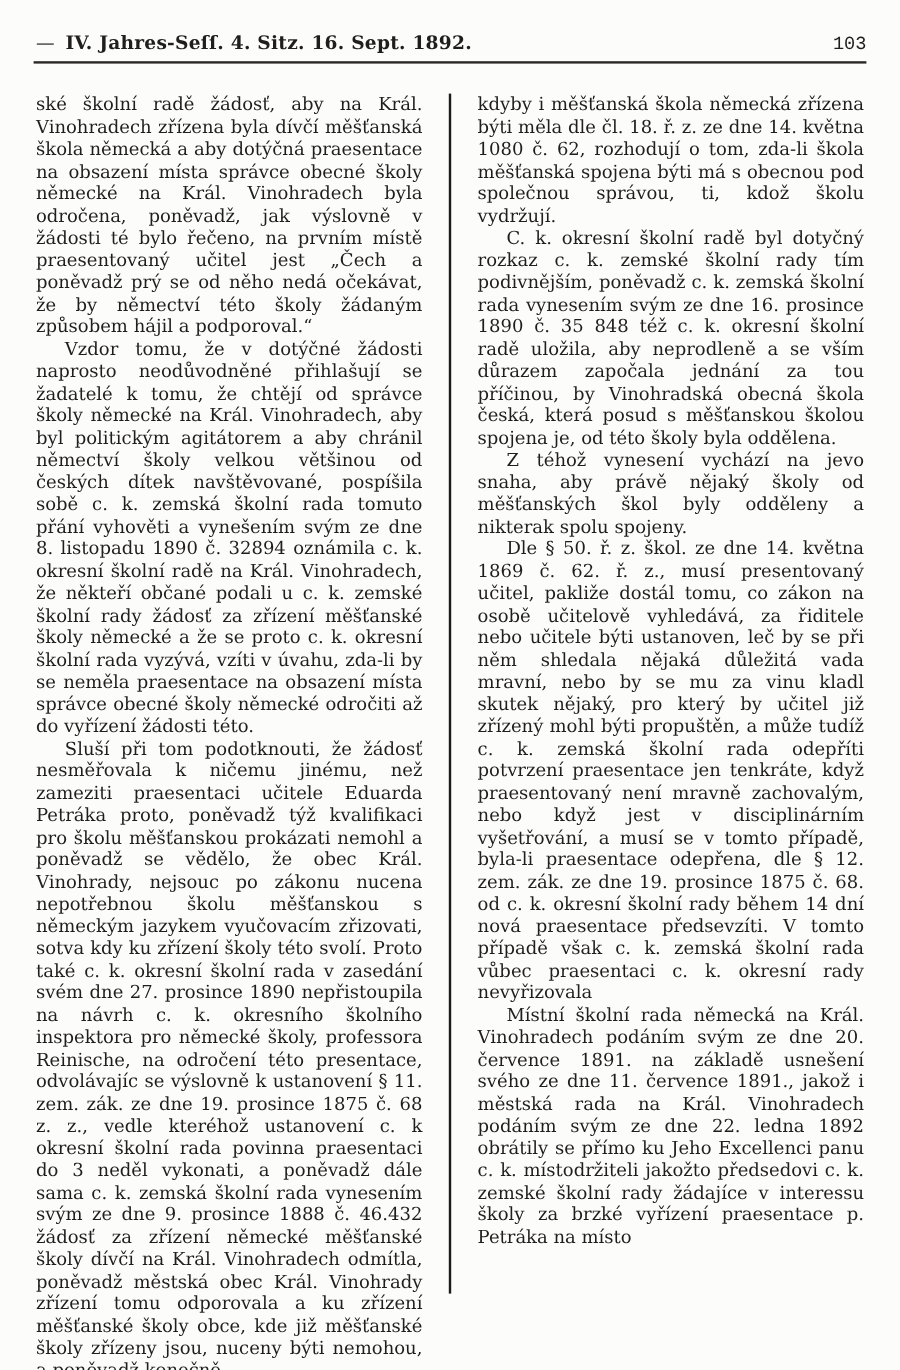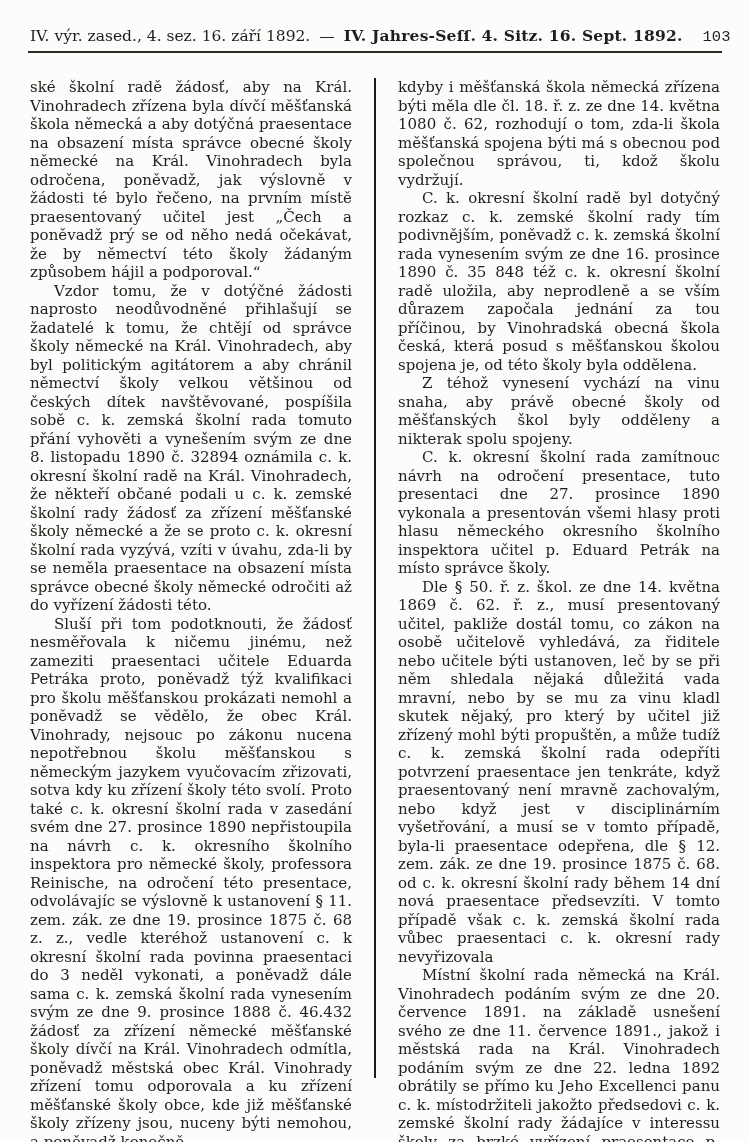--- a/index.html
+++ b/index.html
@@ -81,21 +81,20 @@
   .para { text-indent: 0; }
   .para.indent { text-indent: 24px; }
 </style>
 </head>
 <body>
 
 <div class="page">
 
   <div class="running-head">
     <div class="head-citation">
-      <span class="czech">IV. výr. zased., 4. sez. 16. září 1892.</span>
       <span class="sep">—</span>
       <span class="german">IV. Jahres-Seſſ. 4. Sitz. 16. Sept. 1892.</span>
     </div>
     <span class="head-pagenum">103</span>
   </div>
 
   <div class="head-rule"></div>
 
   <div class="body-text">
 
@@ -109,23 +108,22 @@
       </div>
 
     <div class="col-divider"></div>
 
     <div class="col">
 
         <p class="para">kdyby i měšťanská škola německá zřízena býti měla dle čl. 18. ř. z. ze dne 14. května 1080 č. 62, rozhodují o tom, zda-li škola měšťanská spojena býti má s obecnou pod společnou správou, ti, kdož školu vydržují.</p>
 
         <p class="para indent">C. k. okresní školní radě byl dotyčný rozkaz c. k. zemské školní rady tím podivnějším, poněvadž c. k. zemská školní rada vynesením svým ze dne 16. prosince 1890 č. 35 848 též c. k. okresní školní radě uložila, aby neprodleně a se vším důrazem započala jednání za tou příčinou, by Vinohradská obecná škola česká, která posud s měšťanskou školou spojena je, od této školy byla oddělena.</p>
 
-        <p class="para indent">Z téhož vynesení vychází na vinu snaha, aby právě obecné školy od měšťanských škol byly odděleny a nikterak spolu spojeny.</p>
+        <p class="para indent">Z téhož vynesení vychází na jevo snaha, aby právě nějaký školy od měšťanských škol byly odděleny a nikterak spolu spojeny.</p>
 
-        <p class="para indent">C. k. okresní školní rada zamítnouc návrh na odročení presentace, tuto presentaci dne 27. prosince 1890 vykonala a presentován všemi hlasy proti hlasu německého okresního školního inspektora učitel p. Eduard Petrák na místo správce školy.</p>
 
         <p class="para indent">Dle § 50. ř. z. škol. ze dne 14. května 1869 č. 62. ř. z., musí presentovaný učitel, pakliže dostál tomu, co zákon na osobě učitelově vyhledává, za řiditele nebo učitele býti ustanoven, leč by se při něm shledala nějaká důležitá vada mravní, nebo by se mu za vinu kladl skutek nějaký, pro který by učitel již zřízený mohl býti propuštěn, a může tudíž c. k. zemská školní rada odepříti potvrzení praesentace jen tenkráte, když praesentovaný není mravně zachovalým, nebo když jest v disciplinárním vyšetřování, a musí se v tomto případě, byla-li praesentace odepřena, dle § 12. zem. zák. ze dne 19. prosince 1875 č. 68. od c. k. okresní školní rady během 14 dní nová praesentace předsevzíti. V tomto případě však c. k. zemská školní rada vůbec praesentaci c. k. okresní rady nevyřizovala</p>
 
         <p class="para indent">Místní školní rada německá na Král. Vinohradech podáním svým ze dne 20. července 1891. na základě usnešení svého ze dne 11. července 1891., jakož i městská rada na Král. Vinohradech podáním svým ze dne 22. ledna 1892 obrátily se přímo ku Jeho Excellenci panu c. k. místodržiteli jakožto předsedovi c. k. zemské školní rady žádajíce v interessu školy za brzké vyřízení praesentace p. Petráka na místo</p>
       </div>
 
   </div>
 
 </div>
 

